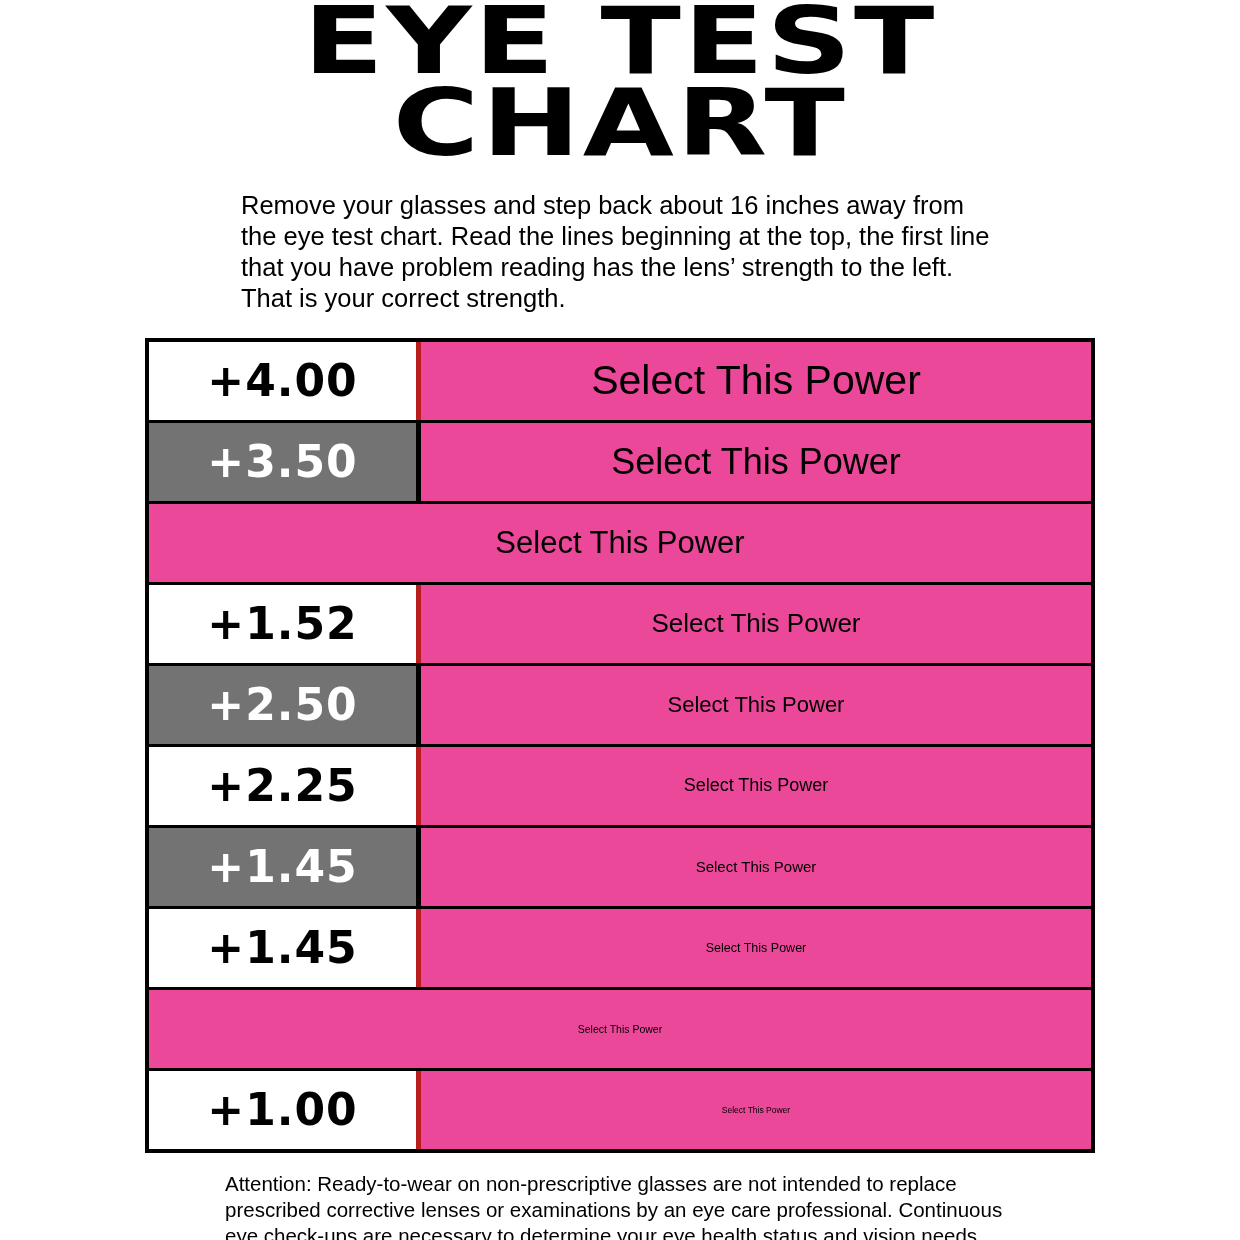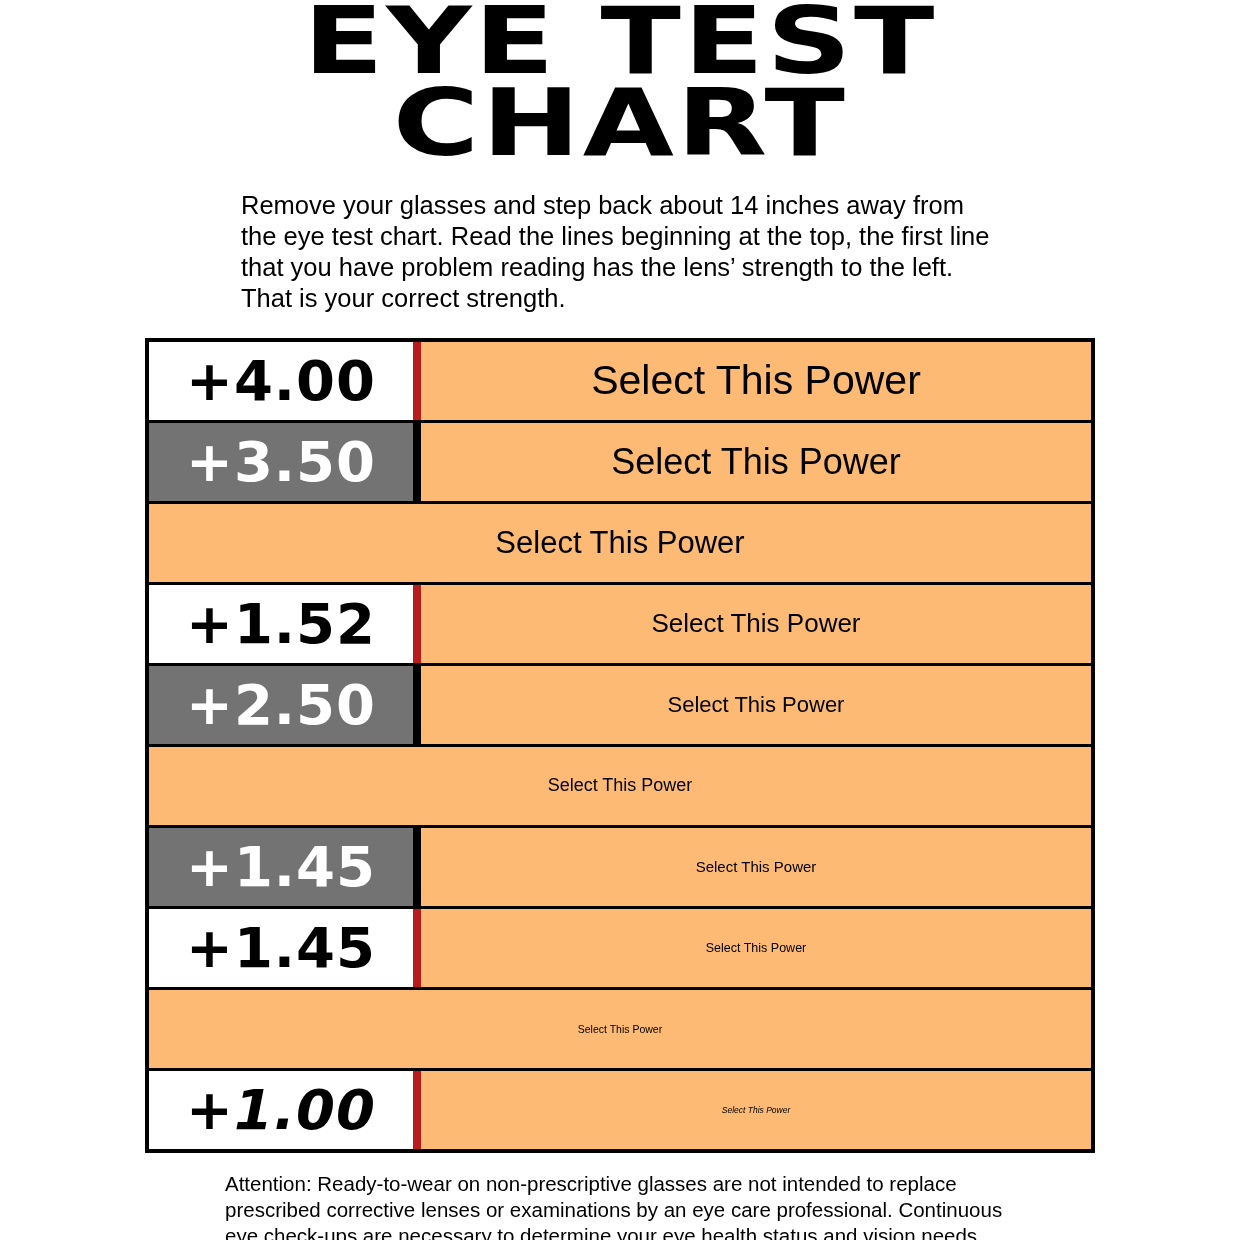--- a/index.html
+++ b/index.html
@@ -52,47 +52,47 @@
     width: 950px;
     border: 4px solid #000;
     box-sizing: border-box;
   }
   .row {
     display: flex;
     align-items: stretch;
     border-bottom: 3px solid #000;
     height: 78px;
   }
-  .row:last-child { border-bottom: none; font-style: italic; }
+  .row:last-child { border-bottom: none; }
   .row.inverted { background: #000; color: #fff; }
 
   .power-cell {
     width: 272px;
     flex: 0 0 272px;
     display: flex;
     align-items: center;
     justify-content: center;
-    border-right: 8px solid #b91c1c;
+    border-right: 5px solid #b91c1c;
     font-family: "DejaVu Sans", sans-serif;
     font-weight: bold;
-    font-size: 56px;
+    font-size: 44px;
     letter-spacing: 1px;
     box-sizing: border-box;
   }
   .row.inverted .power-cell {
     background: #737373;
     color: #fff;
     border-right-color: #000;
   }
   .text-cell {
     flex: 1 1 auto;
     display: flex;
     align-items: center;
     justify-content: center;
-    background: #fdba74;
+    background: #ec4899;
     color: #000;
     box-sizing: border-box;
   }
 
   
   .attention {
     margin: 18px auto 0 auto;
     width: 790px;
     font-size: 20.5px;
     line-height: 1.28;
@@ -102,21 +102,21 @@
 </head>
 <body>
 
 <div class="page">
 
   <div class="title">
     <span class="line1">EYE TEST</span>
     <span class="line2">CHART</span>
   </div>
 
-  <p class="instructions">Remove your glasses and step back about 14 inches away from the eye test chart. Read the lines beginning at the top, the first line that you have problem reading has the lens’ strength to the left. That is your correct strength.</p>
+  <p class="instructions">Remove your glasses and step back about 16 inches away from the eye test chart. Read the lines beginning at the top, the first line that you have problem reading has the lens’ strength to the left. That is your correct strength.</p>
 
   <div class="chart-wrap">
 
   <div class="row">
         <div class="power-cell">+4.00</div>
         <div class="text-cell" style="font-size: 41px;">Select This Power</div>
       </div>
       <div class="row inverted">
         <div class="power-cell">+3.50</div>
         <div class="text-cell" style="font-size: 36px;">Select This Power</div>
@@ -126,20 +126,21 @@
       </div>
       <div class="row">
         <div class="power-cell">+1.52</div>
         <div class="text-cell" style="font-size: 26px;">Select This Power</div>
       </div>
       <div class="row inverted">
         <div class="power-cell">+2.50</div>
         <div class="text-cell" style="font-size: 22px;">Select This Power</div>
       </div>
       <div class="row">
+        <div class="power-cell">+2.25</div>
         <div class="text-cell" style="font-size: 18px;">Select This Power</div>
       </div>
       <div class="row inverted">
         <div class="power-cell">+1.45</div>
         <div class="text-cell" style="font-size: 15px;">Select This Power</div>
       </div>
       <div class="row">
         <div class="power-cell">+1.45</div>
         <div class="text-cell" style="font-size: 12.5px;">Select This Power</div>
       </div>

